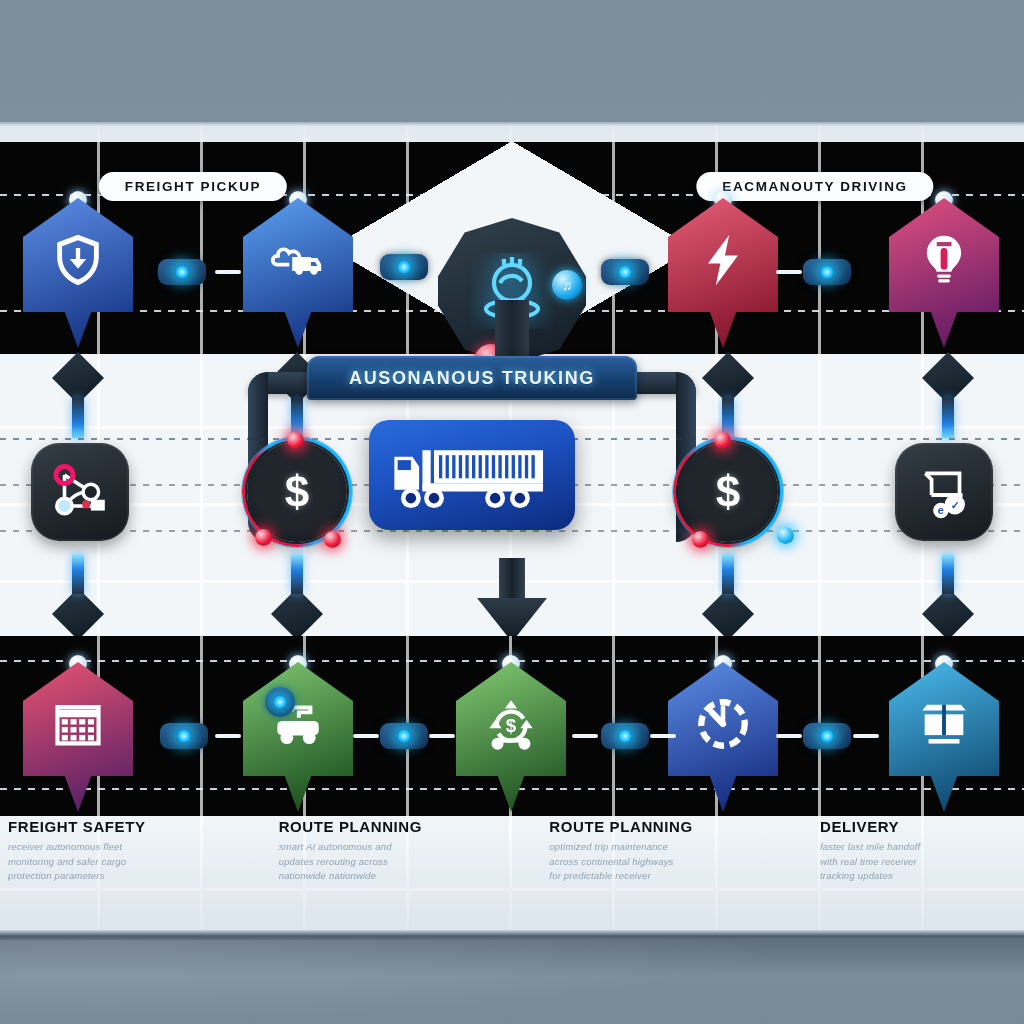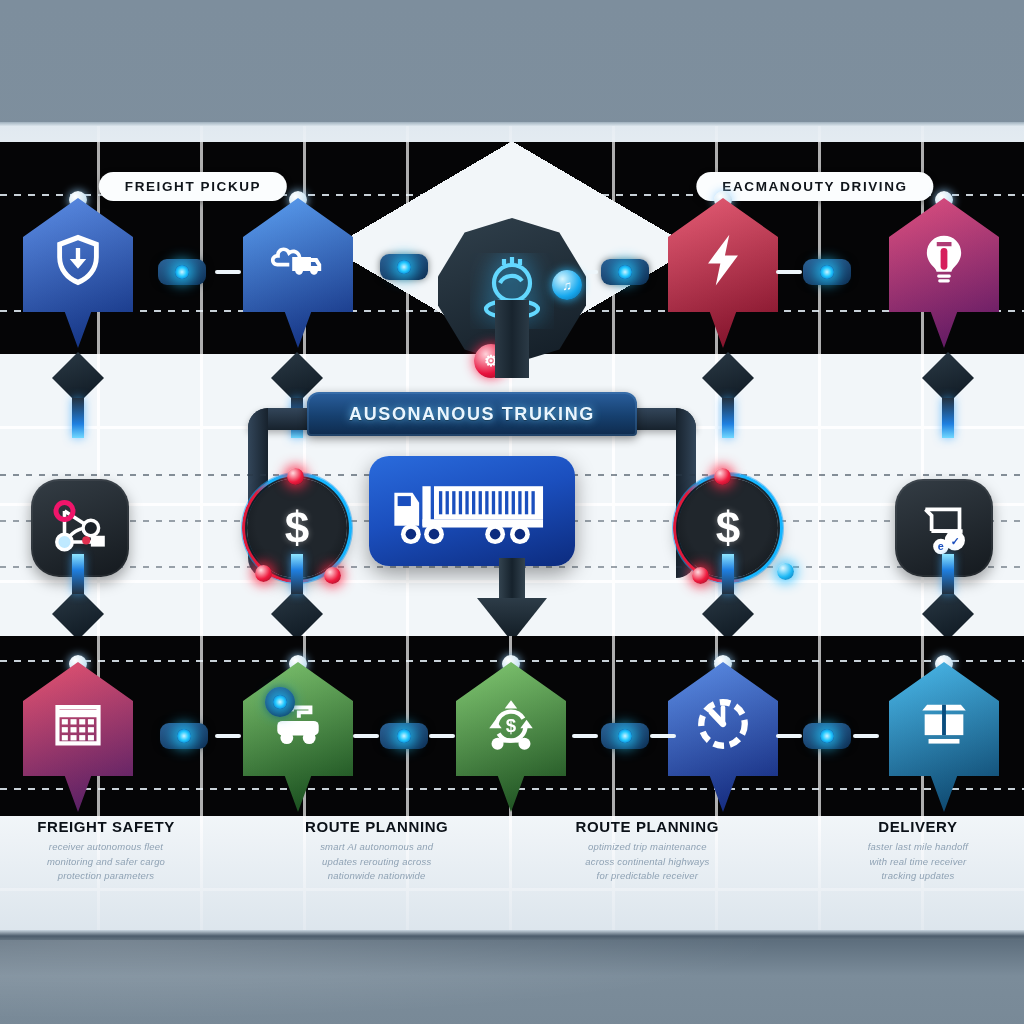--- a/index.html
+++ b/index.html
@@ -104,21 +104,21 @@
     background:linear-gradient(160deg,#2b3a46,#0d1720);
     clip-path:polygon(50% 0,100% 50%,50% 100%,0 50%);
     filter:drop-shadow(0 0 2px rgba(255,255,255,.7)); }
   .diamond .t { position:absolute; left:50%; top:46px; transform:translateX(-50%);
     width:12px; height:40px;
     background:linear-gradient(180deg,#223140,#1f7fe0 65%,#6fd8ff);
     box-shadow:0 0 10px rgba(60,170,255,.7); }
   .diamond.up .t { top:-34px; background:linear-gradient(0deg,#223140,#1f7fe0 60%,#8fe6ff); }
 
   
-  .mid { position:absolute; left:0; top:370px; width:944px; height:282px; }
+  .mid { position:absolute; left:0; top:334px; width:944px; height:282px; }
 
   .squircle { position:absolute; transform:translate(-50%,-50%);
     width:98px; height:98px; border-radius:28px;
     background:linear-gradient(160deg,#343d45,#14191e);
     box-shadow:0 6px 14px rgba(0,0,0,.35), 0 0 0 2px rgba(255,255,255,.06) inset;
     display:flex; align-items:center; justify-content:center; }
   .squircle svg { width:62px; height:62px; }
 
   .dial { position:absolute; transform:translate(-50%,-50%);
     width:100px; height:100px; border-radius:50%;
@@ -162,21 +162,21 @@
   .downarrow .sh { position:absolute; left:50%; top:0; transform:translateX(-50%);
     width:26px; height:46px; background:linear-gradient(90deg,#33434f,#16222c,#33434f); }
   .downarrow .hd { position:absolute; left:50%; top:40px; transform:translateX(-50%);
     width:70px; height:44px; background:linear-gradient(180deg,#2d3c48,#101a22);
     clip-path:polygon(50% 100%, 0 0, 100% 0);
     filter:drop-shadow(0 2px 5px rgba(60,190,255,.8)); }
 
   
   .captions { position:absolute; left:0; top:818px; width:1024px;
     display:flex; justify-content:space-between; padding:0 8px; }
-  .cap-col { width:196px; text-align:center; }
+  .cap-col { width:196px; }
   .cap-col h4 { font-size:15px; font-weight:bold; letter-spacing:.6px; color:#0b1118;
     margin-bottom:5px; }
   .cap-col p { font-size:9.5px; line-height:1.55; color:#8fa2b4; font-style:italic;
     letter-spacing:.2px; }
 </style>
 </head>
 <body>
 
 <div id="stage">
 

